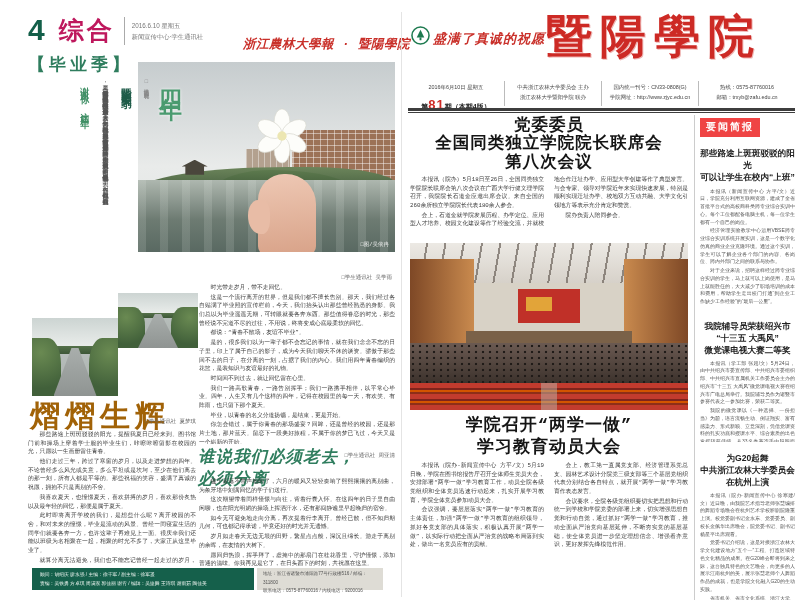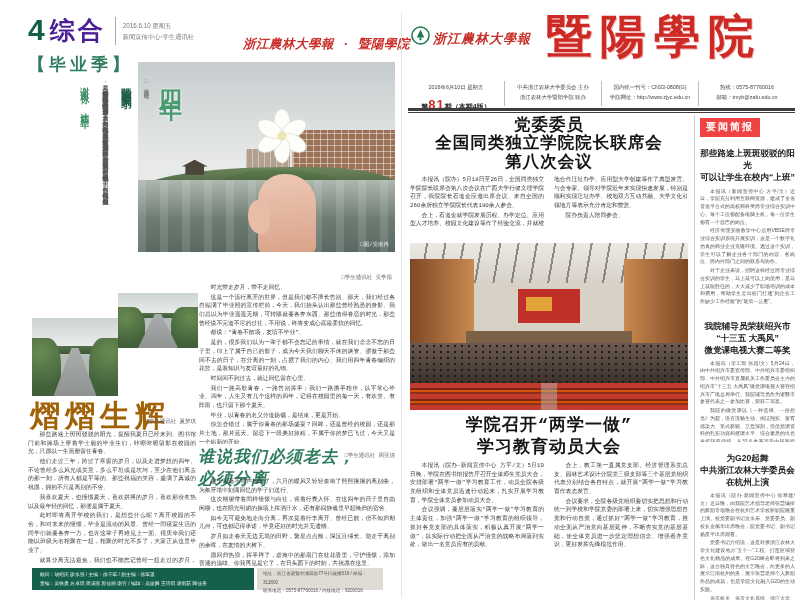--- a/index.html
+++ b/index.html
@@ -5,21 +5,21 @@
   html,body{margin:0;padding:0;background:#fff;}
   .canvas{position:relative;width:800px;height:609px;background:#fff;overflow:hidden;
           font-family:"Liberation Serif","DejaVu Serif",serif;color:#333;}
   .abs{position:absolute;font-family:Liberation Mono, monospace;}
   p.t{margin:0 0 1px 0;text-indent:2em;text-align:justify;}
   .smalltxt{font-size:5.8px;line-height:1.5;color:#3a3a3a;overflow:hidden;}
 
   
   .lp-header{left:28px;top:16px;display:flex;align-items:flex-start;font-family:"Liberation Sans",sans-serif;}
   .lp-num{font-size:30px;line-height:28px;font-weight:bold;color:#135f49;}
-  .lp-sec{font-size:25px;line-height:28px;font-weight:bold;color:#4c1d95;margin-left:5px;letter-spacing:3px;}
+  .lp-sec{font-size:25px;line-height:28px;font-weight:bold;color:#be185d;margin-left:14px;letter-spacing:3px;}
   .lp-vr{width:1px;height:28px;background:#aaa;margin:1px 7px 0 9px;}
   .lp-meta{font-size:6.3px;color:#777;line-height:1.7;padding-top:5px;}
   .lp-script{left:243px;top:36px;width:152px;color:#c9302a;font-size:12.5px;font-weight:bold;
              font-style:italic;letter-spacing:0.5px;text-align:right;white-space:nowrap;}
   .lp-season{left:28px;top:53px;font-size:17px;color:#2f7d5e;letter-spacing:4px;font-weight:600;}
 
   .lp-vert{left:30px;top:80px;width:106px;height:212px;writing-mode:vertical-rl;
            font-size:6px;line-height:1.95;color:#555;overflow:hidden;}
   .v-title{display:block;font-size:10.5px;color:#1f5c49;font-weight:bold;letter-spacing:2px;margin-left:5px;}
   .v-body{display:block;text-align:justify;}
@@ -249,21 +249,21 @@
 
   <div class="abs page-div"></div>
 
   <div class="abs rp-logo">
     <svg width="19" height="19" viewBox="0 0 20 20">
       <circle cx="10" cy="10" r="9" fill="#fff" stroke="#1d7a4f" stroke-width="1.6"></circle>
       <path d="M10 4 L14 12 L6 12 Z" fill="#1d7a4f"></path>
       <rect x="9" y="12" width="2" height="3" fill="#1d7a4f"></rect>
     </svg>
   </div>
-  <div class="abs rp-brand-s">浙江農林大學報</div>
+  <div class="abs rp-brand-s">盛满了真诚的祝愿</div>
   <div class="abs rp-brand-b">暨陽學院</div>
 
   <div class="abs rp-info">
     <div class="rp-col">
       <div>2016年6月10日 星期五</div>
       <div>
         <span class="issue-pre">第</span><span class="issue-num">81</span><span class="issue-suf">期（本期4版）</span>
       </div>
     </div>
     <div class="rp-col">

